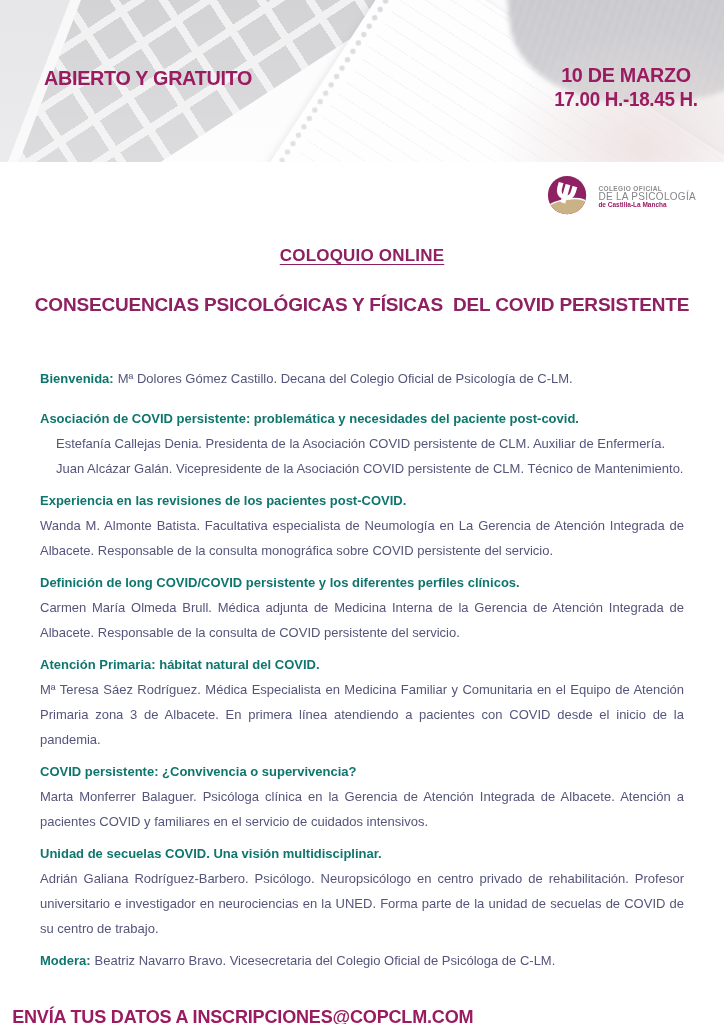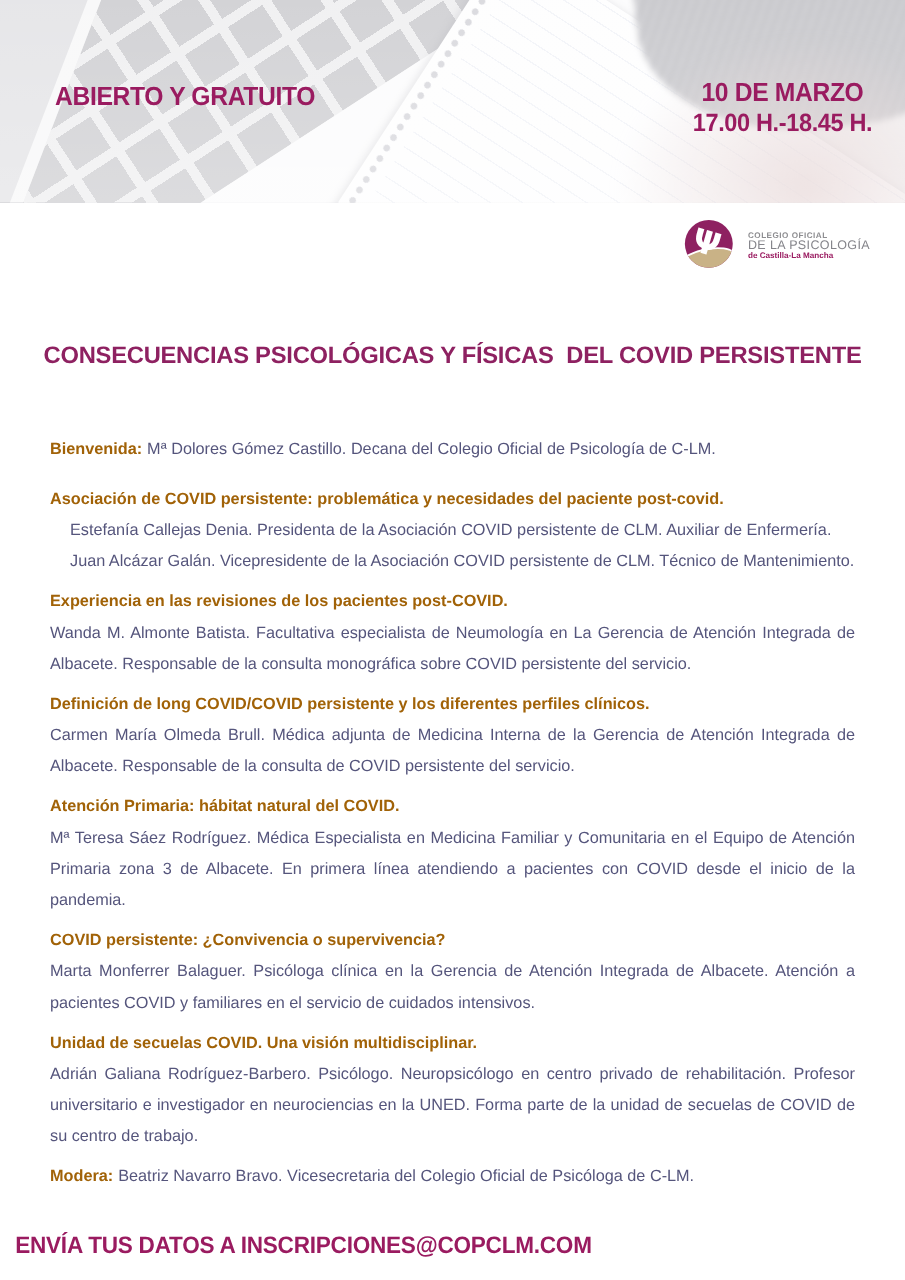--- a/index.html
+++ b/index.html
@@ -83,21 +83,21 @@
     font-size:17px; font-weight:bold; text-decoration:underline;
     text-underline-offset:3px; letter-spacing:.2px;
   }
   .event-title {
     margin-top:28px; font-size:19px; font-weight:bold; letter-spacing:-0.2px;
     white-space:pre-wrap;
   }
 
   
   .content { padding:50px 40px 0 40px; color:#55557c; font-size:13px; line-height:25px; }
-  .content strong, .content h3 { color:#a16207; }
+  .content strong, .content h3 { color:#0f766e; }
   .welcome { }
   .welcome strong, .moderator strong { margin-right:4px; font-weight:bold; }
   .session { margin-top:7px; }
   .session-first { margin-top:15px; }
   .session h3 { font-size:13px; font-weight:bold; }
   .speaker-line { text-align:left;margin-left:16px; }
   .speakers-just { text-align:justify; }
   .moderator { margin-top:7px; }
 
   
@@ -146,20 +146,21 @@
       <text x="21" y="31" font-size="27" font-weight="bold" fill="#ffffff" text-anchor="middle" font-family="DejaVu Sans, sans-serif" transform="rotate(16 23 22)">Ψ</text>
     </svg>
     <div class="logo-text">
       <div class="logo-l1">COLEGIO OFICIAL</div>
       <div class="logo-l2">DE LA PSICOLOGÍA</div>
       <div class="logo-l3">de Castilla-La Mancha</div>
     </div>
   </div>
 
   <div class="titles">
+    <div class="event-type">COLOQUIO ONLINE</div>
     <div class="event-title">CONSECUENCIAS PSICOLÓGICAS Y FÍSICAS  DEL COVID PERSISTENTE</div>
   </div>
 
   <div class="content">
 
     <p class="welcome">
       <strong>Bienvenida:</strong><span>Mª Dolores Gómez Castillo. Decana del Colegio Oficial de Psicología de C-LM.</span>
     </p>
 
     <section class="session session-first">

